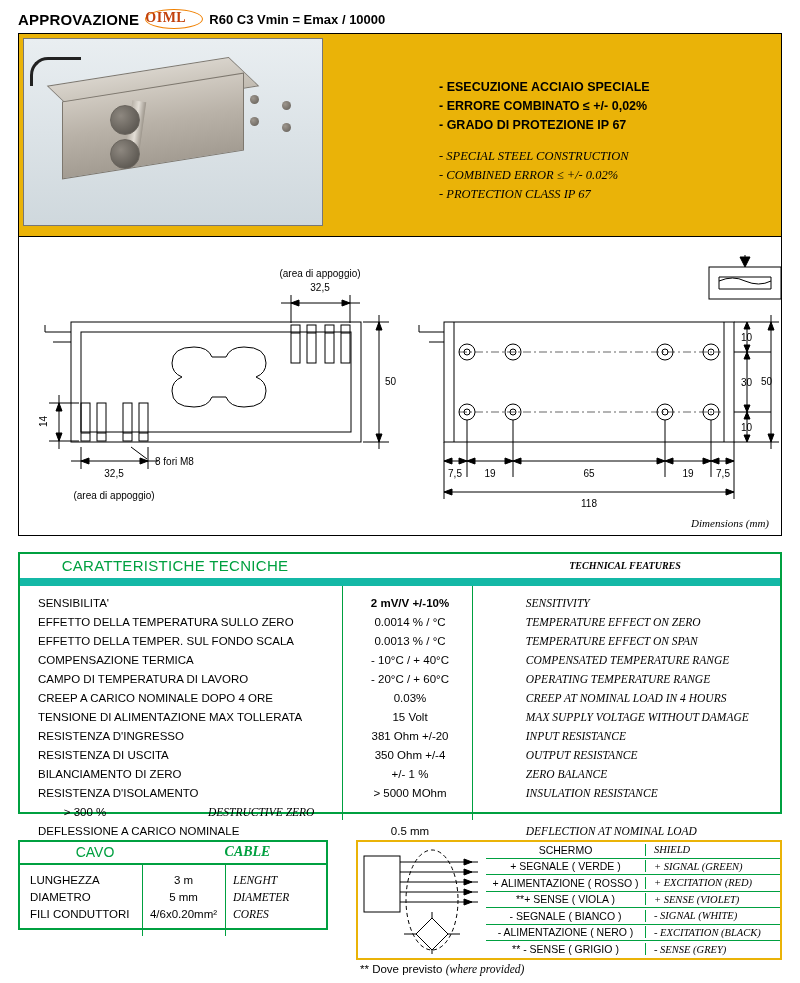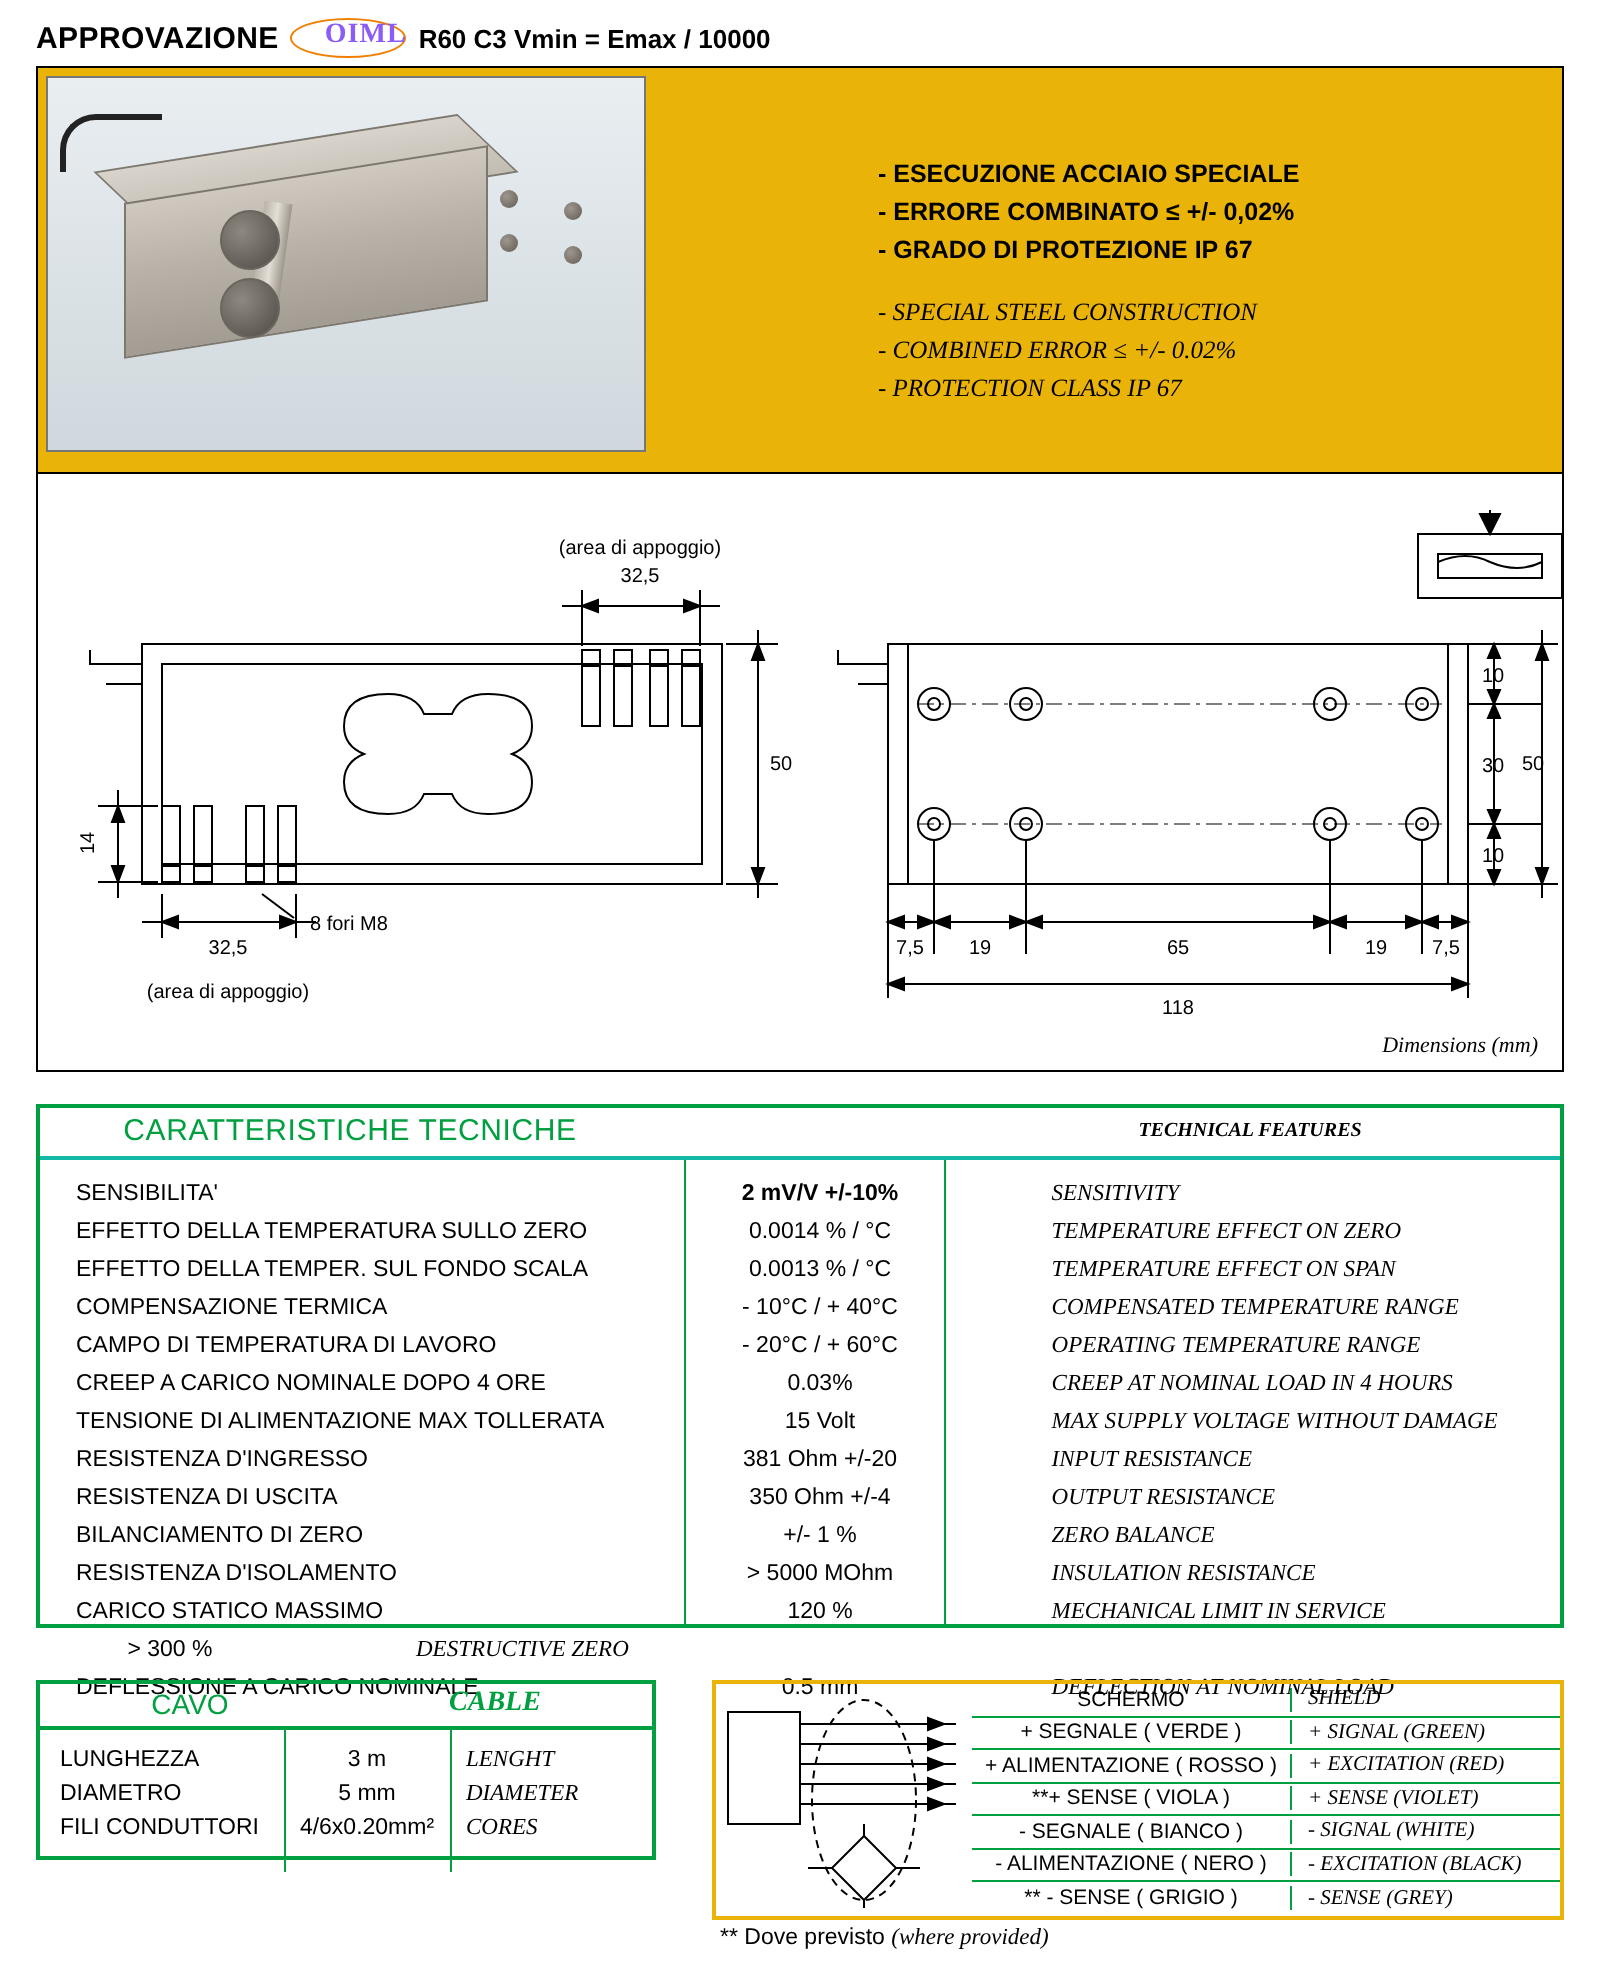--- a/index.html
+++ b/index.html
@@ -48,24 +48,24 @@
     left: 0; top: 2px;
     width: 58px; height: 20px;
     border: 1.6px solid #f08000;
     border-radius: 50% / 50%;
     box-sizing: border-box;
   }
   .oiml-text {
     position: absolute;
     left: 0; top: 3px;
     width: 58px;
-    text-align: right;
+    text-align: left;
     font-size: 14px;
     font-weight: bold;
-    color: #8b5cf6;
+    color: #c2410c;
     font-family: "Liberation Serif", serif;
     letter-spacing: .5px;
   }
   .header-sub {
     font-size: 13px;
     font-weight: bold;
   }
 
   
   .top-box {
@@ -190,21 +190,21 @@
     position: absolute;
     left: 18px;
     top: 552px;
     width: 764px;
     height: 262px;
     border: 2px solid #00a040;
     box-sizing: border-box;
   }
   .tech-head {
     height: 24px;
-    border-bottom: 2px solid #14b8a6;
+    border-bottom: 8px solid #14b8a6;
     position: relative;
   }
   .tech-head .left {
     position: absolute;
     left: 0; top: 0;
     width: 310px;
     text-align: center;
     font-size: 15px;
     color: #00a040;
     line-height: 23px;
@@ -616,25 +616,20 @@
             <div class="tech-col-it">BILANCIAMENTO DI ZERO</div>
             <div class="tech-col-val">+/- 1 %</div>
             <div class="tech-col-en">ZERO BALANCE</div>
           </div>
           <div class="tech-row">
             <div class="tech-col-it">RESISTENZA D'ISOLAMENTO</div>
             <div class="tech-col-val">&gt; 5000 MOhm</div>
             <div class="tech-col-en">INSULATION RESISTANCE</div>
           </div>
           <div class="tech-row">
-            <div class="tech-col-it">CARICO STATICO MASSIMO</div>
-            <div class="tech-col-val">120 %</div>
-            <div class="tech-col-en">MECHANICAL LIMIT IN SERVICE</div>
-          </div>
-          <div class="tech-row">
             <div class="tech-col-val">&gt; 300 %</div>
             <div class="tech-col-en">DESTRUCTIVE ZERO</div>
           </div>
           <div class="tech-row">
             <div class="tech-col-it">DEFLESSIONE A CARICO NOMINALE</div>
             <div class="tech-col-val">0.5 mm</div>
             <div class="tech-col-en">DEFLECTION AT NOMINAL LOAD</div>
           </div>
         </div>
     </div>

